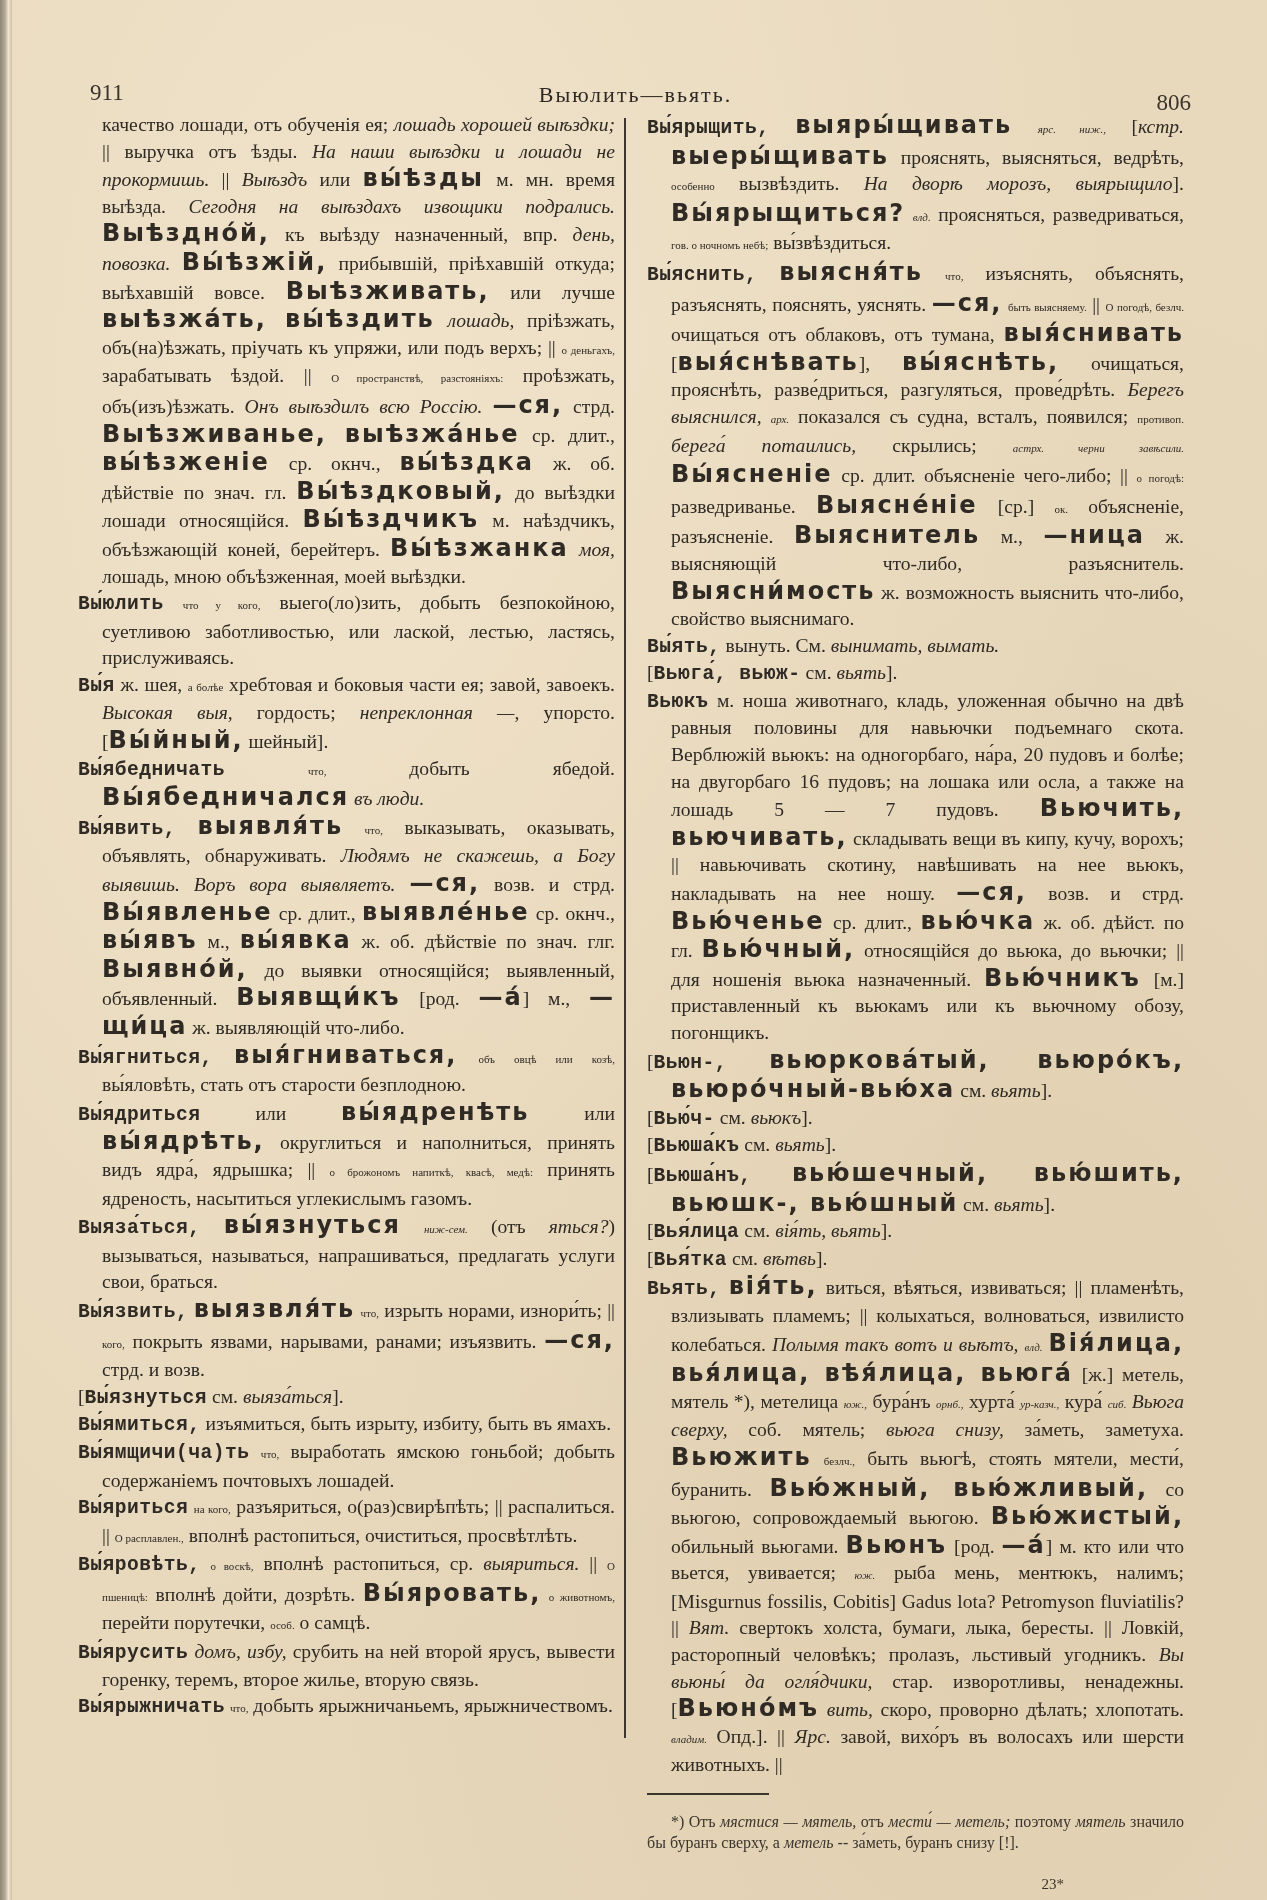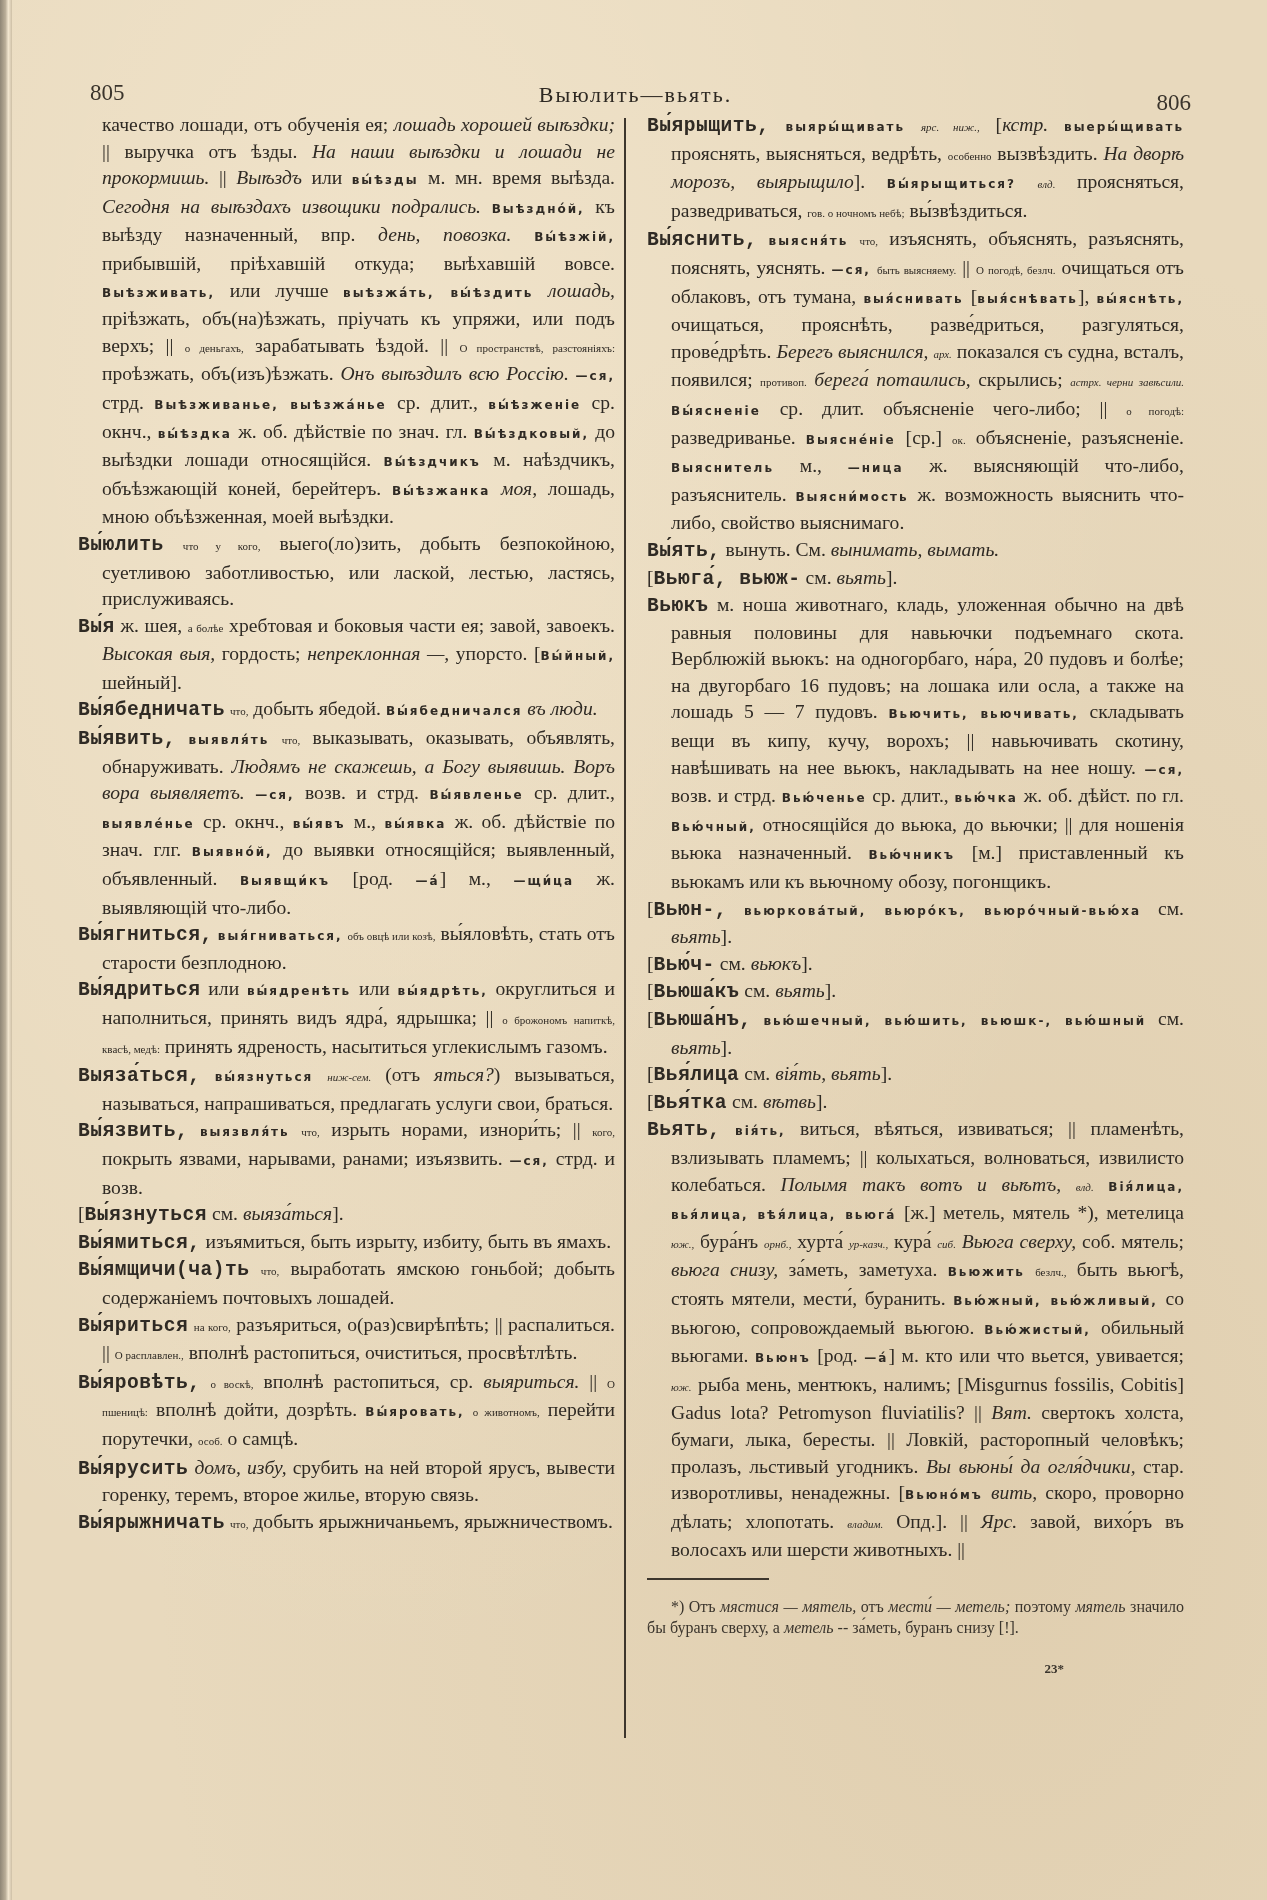--- a/index.html
+++ b/index.html
@@ -34,35 +34,35 @@
       width: 537px; font-size: 19.6px; line-height: 26.6px; text-align: justify;
     }
     .col-left { padding-left: 0; }
     .col-right { padding-left: 12px; }
     .divider {
       width: 2px; background: #3d362d; margin: 6px 9px 0 9px; height: 1620px;
     }
     .entry { text-indent: -24px; padding-left: 24px; margin: 0; }
     .entry.cont { text-indent: 0; }
     .hw { font-family: Liberation Mono, monospace; font-weight: bold; letter-spacing: 0.5px; }
-    .b { font-family: "DejaVu Sans", sans-serif; font-weight: bold; letter-spacing: 2px; font-size: 12px; }
+    .b { font-family: "DejaVu Sans", sans-serif; font-weight: bold; letter-spacing: 2px; font-size: 24px; }
     .i { font-style: italic; }
     .sm { font-size: 11px; }
     .footnote-rule { width: 122px; height: 2px; background: #3d362d; margin: 14px 0 12px 0; }
     .footnote { font-size: 16px; line-height: 21px; text-align: justify; text-indent: 24px; color: #3a342c; }
-    .signature { text-align: right; padding-right: 120px; margin-top: 18px; font-size: 13px; color: #3a342c; font-weight: bold; }
+    .signature { text-align: right; padding-right: 120px; margin-top: 18px; font-size: 15px; color: #3a342c; }
   </style>
 </head>
 <body>
 
 <div class="binding"></div>
 
 <div class="page">
   <div class="header">
-    <span class="page-num-left">805</span>
+    <span class="page-num-left">911</span>
     <span class="running-head">Выюлить—вьять.</span>
     <span class="page-num-right">806</span>
   </div>
 
   <div class="columns">
     <div class="col col-left" id="col-left">
         <p class="entry cont"><span>качество лошади, отъ обученія ея; </span><span class="i">лошадь хорошей выѣздки;</span><span> || выручка отъ ѣзды. </span><span class="i">На наши выѣздки и лошади не прокормишь.</span><span> || </span><span class="i">Выѣздъ</span><span> или </span><span class="b">вы́ѣзды</span><span> м. мн. время выѣзда. </span><span class="i">Сегодня на выѣздахъ извощики подрались.</span><span> </span><span class="b">Выѣздно́й,</span><span> къ выѣзду назначенный, впр. </span><span class="i">день, повозка.</span><span> </span><span class="b">Вы́ѣзжій,</span><span> прибывшій, пріѣхавшій откуда; выѣхавшій вовсе. </span><span class="b">Выѣзживать,</span><span> или лучше </span><span class="b">выѣзжа́ть, вы́ѣздить</span><span> </span><span class="i">лошадь,</span><span> пріѣзжать, объ(на)ѣзжать, пріучать къ упряжи, или подъ верхъ; || </span><span class="sm">о деньгахъ,</span><span> зарабатывать ѣздой. || </span><span class="sm">О пространствѣ, разстояніяхъ:</span><span> проѣзжать, объ(изъ)ѣзжать. </span><span class="i">Онъ выѣздилъ всю Россію.</span><span> </span><span class="b">—ся,</span><span> стрд. </span><span class="b">Выѣзживанье, выѣзжа́нье</span><span> ср. длит., </span><span class="b">вы́ѣзженіе</span><span> ср. окнч., </span><span class="b">вы́ѣздка</span><span> ж. об. дѣйствіе по знач. гл. </span><span class="b">Вы́ѣздковый,</span><span> до выѣздки лошади относящійся. </span><span class="b">Вы́ѣздчикъ</span><span> м. наѣздчикъ, объѣзжающій коней, берейтеръ. </span><span class="b">Вы́ѣзжанка</span><span> </span><span class="i">моя,</span><span> лошадь, мною объѣзженная, моей выѣздки.</span></p>
         <p class="entry"><span class="hw">Вы́юлить</span><span> </span><span class="sm">что у кого,</span><span> выего(ло)зить, добыть безпокойною, суетливою заботливостью, или лаской, лестью, ластясь, прислуживаясь.</span></p>
         <p class="entry"><span class="hw">Вы́я</span><span> ж. шея, </span><span class="sm">а болѣе</span><span> хребтовая и боковыя части ея; завой, завоекъ. </span><span class="i">Высокая выя,</span><span> гордость; </span><span class="i">непреклонная —,</span><span> упорсто. [</span><span class="b">Вы́йный,</span><span> шейный].</span></p>
         <p class="entry"><span class="hw">Вы́ябедничать</span><span> </span><span class="sm">что,</span><span> добыть ябедой. </span><span class="b">Вы́ябедничался</span><span> </span><span class="i">въ люди.</span></p>

